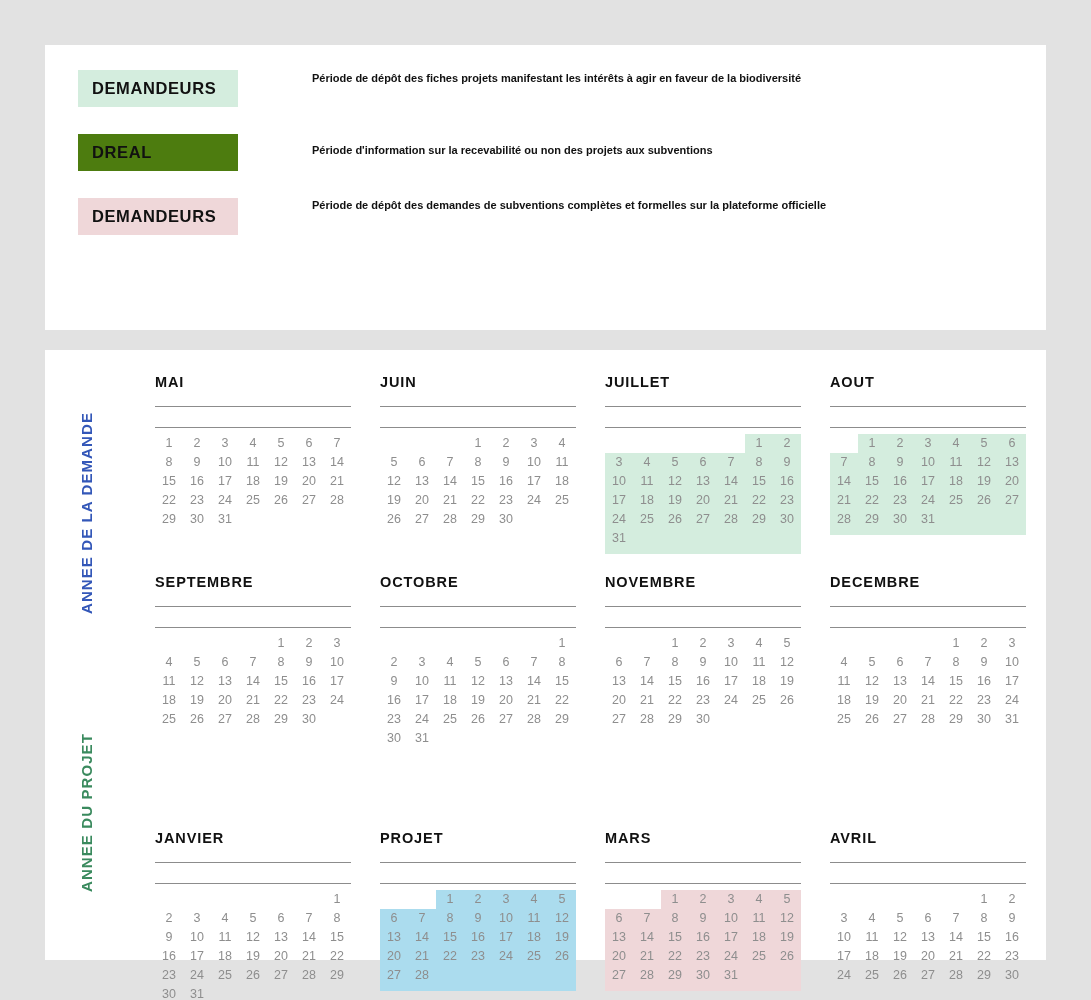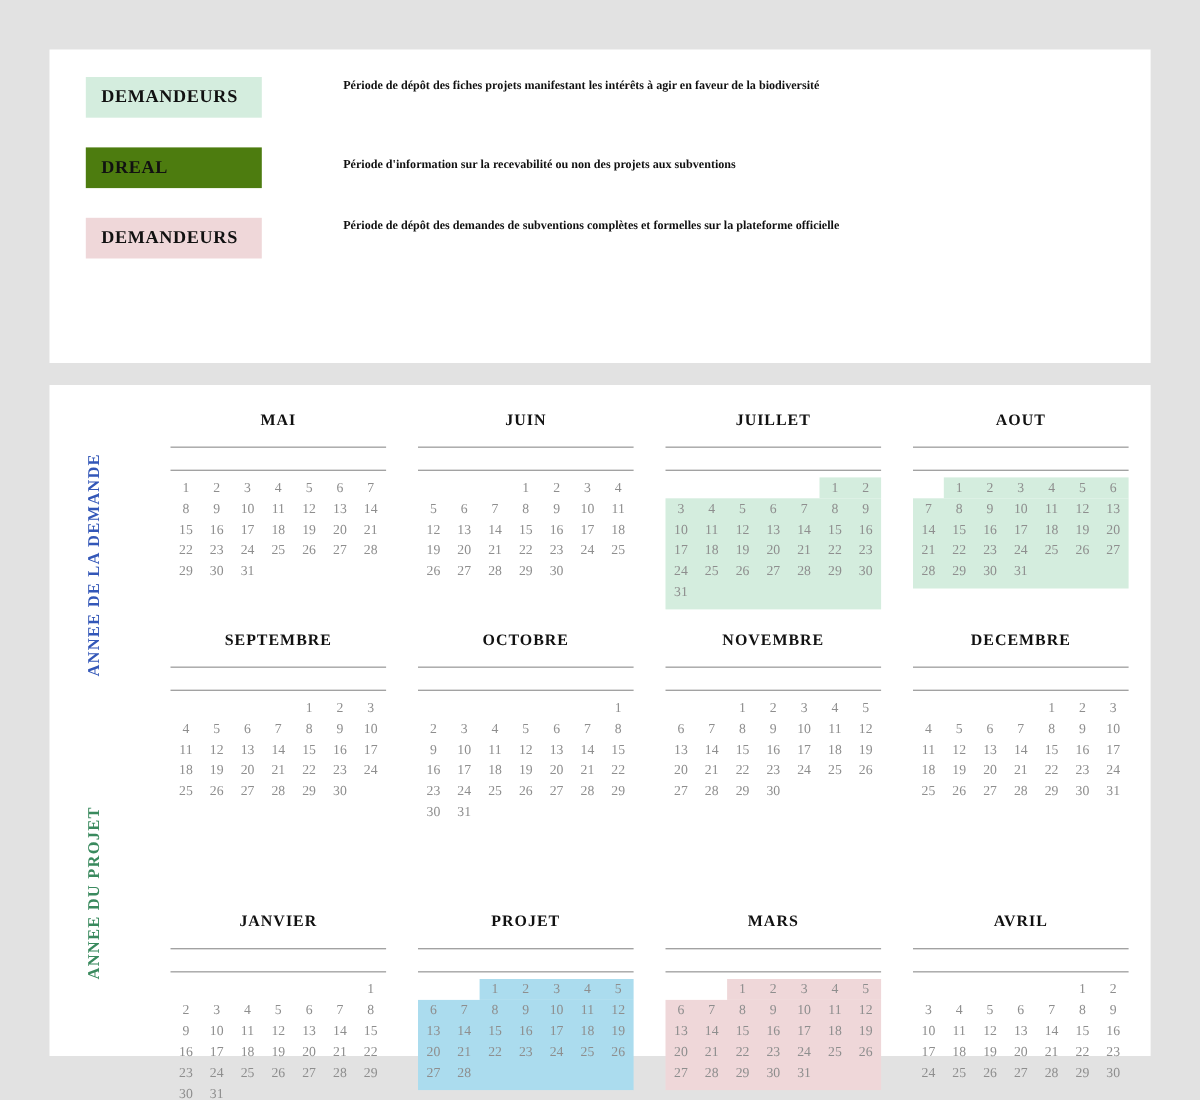--- a/index.html
+++ b/index.html
@@ -3,21 +3,21 @@
 <meta charset="utf-8">
 <style>
   * { box-sizing: border-box; }
   html, body {
     margin: 0; padding: 0;
     width: 1091px; height: 1000px;
     background: #e2e2e2;
     font-family: "Liberation Sans", sans-serif;
     overflow: hidden;
   }
-  .page { position: relative; width: 1017px; height: 1000px; font-family: Liberation Serif, serif; }
+  .page { position: relative; width: 1017px; height: 1000px; }
 
   
   .legend-panel {
     position: absolute;
     left: 45px; top: 45px;
     width: 1001px; height: 285px;
     background: #ffffff;
   }
   .legend-rows { padding: 25px 0 0 0; }
   .legend-row {
@@ -77,21 +77,21 @@
     gap: 0px;
   }
   .month {
     position: relative;
     width: 196px;
     margin-right: 29px;
   }
   .month:last-child { margin-right: 0; }
 
   .month-title {
-    text-align: center;
+    text-align: left;
     font-size: 14.5px;
     font-weight: bold;
     letter-spacing: 0.9px;
     color: #111111;
     height: 22px;
   }
   .rule {
     height: 1px;
     background: #8c8c8c;
     margin-top: 10px;

